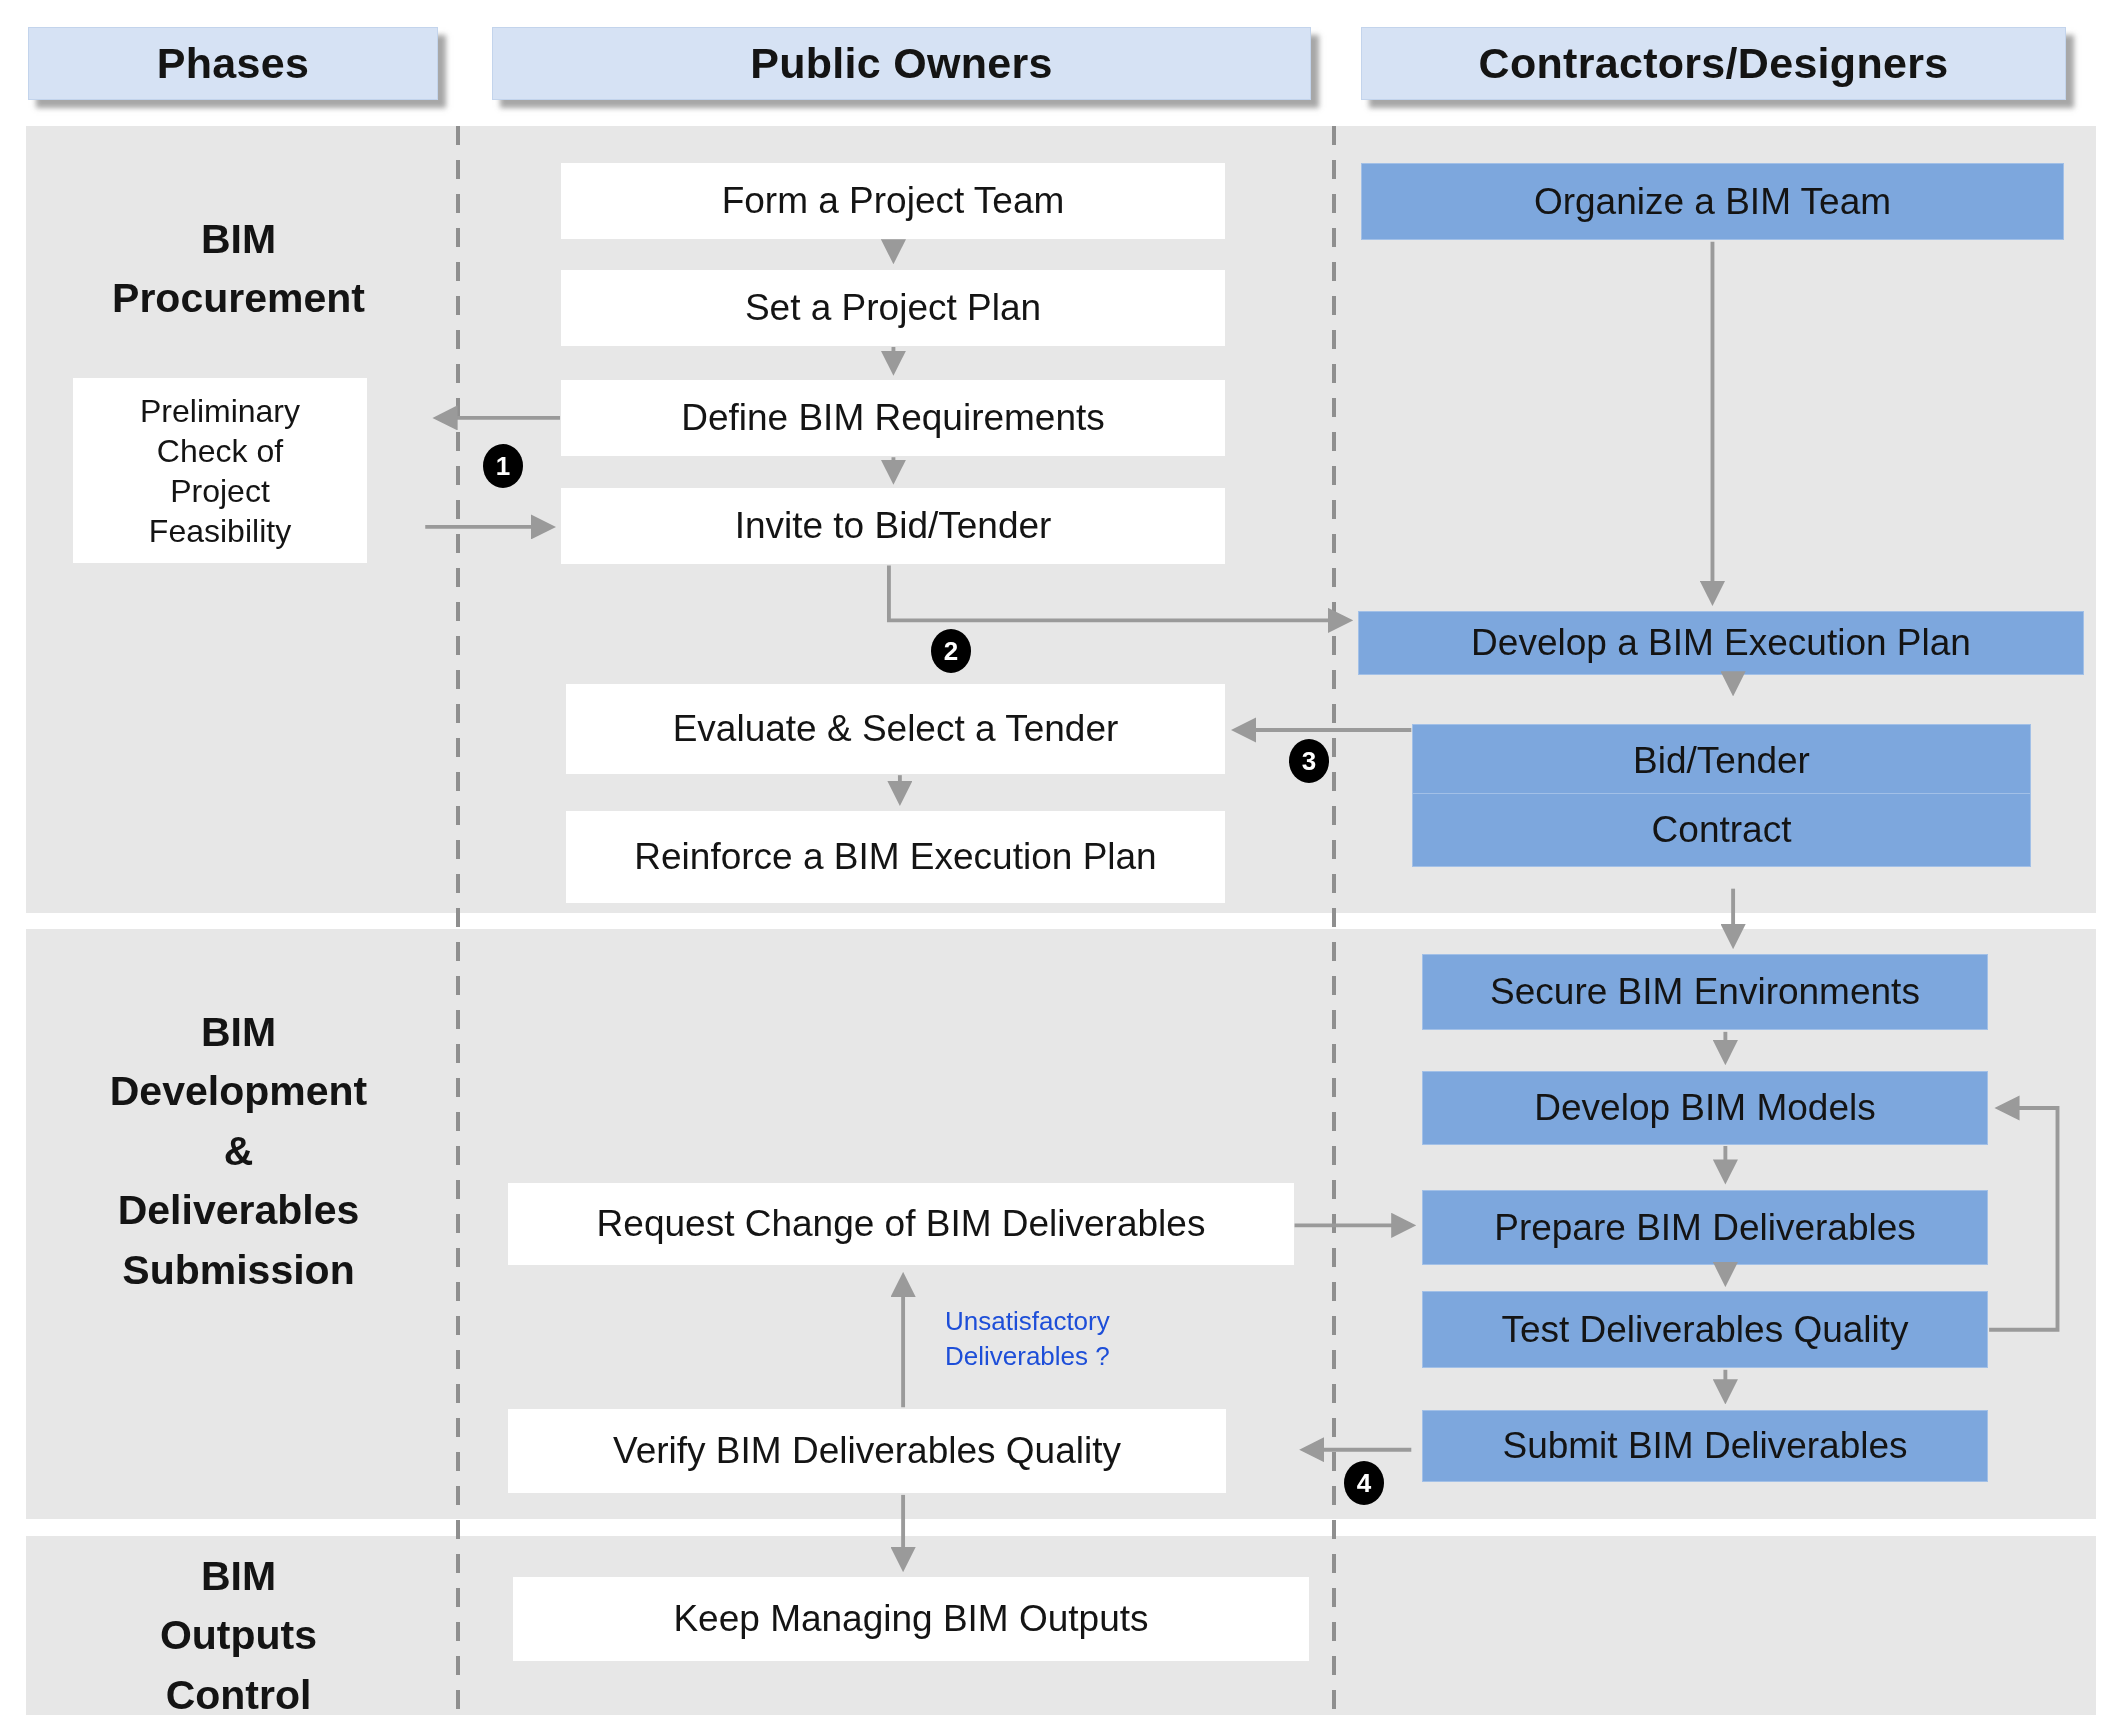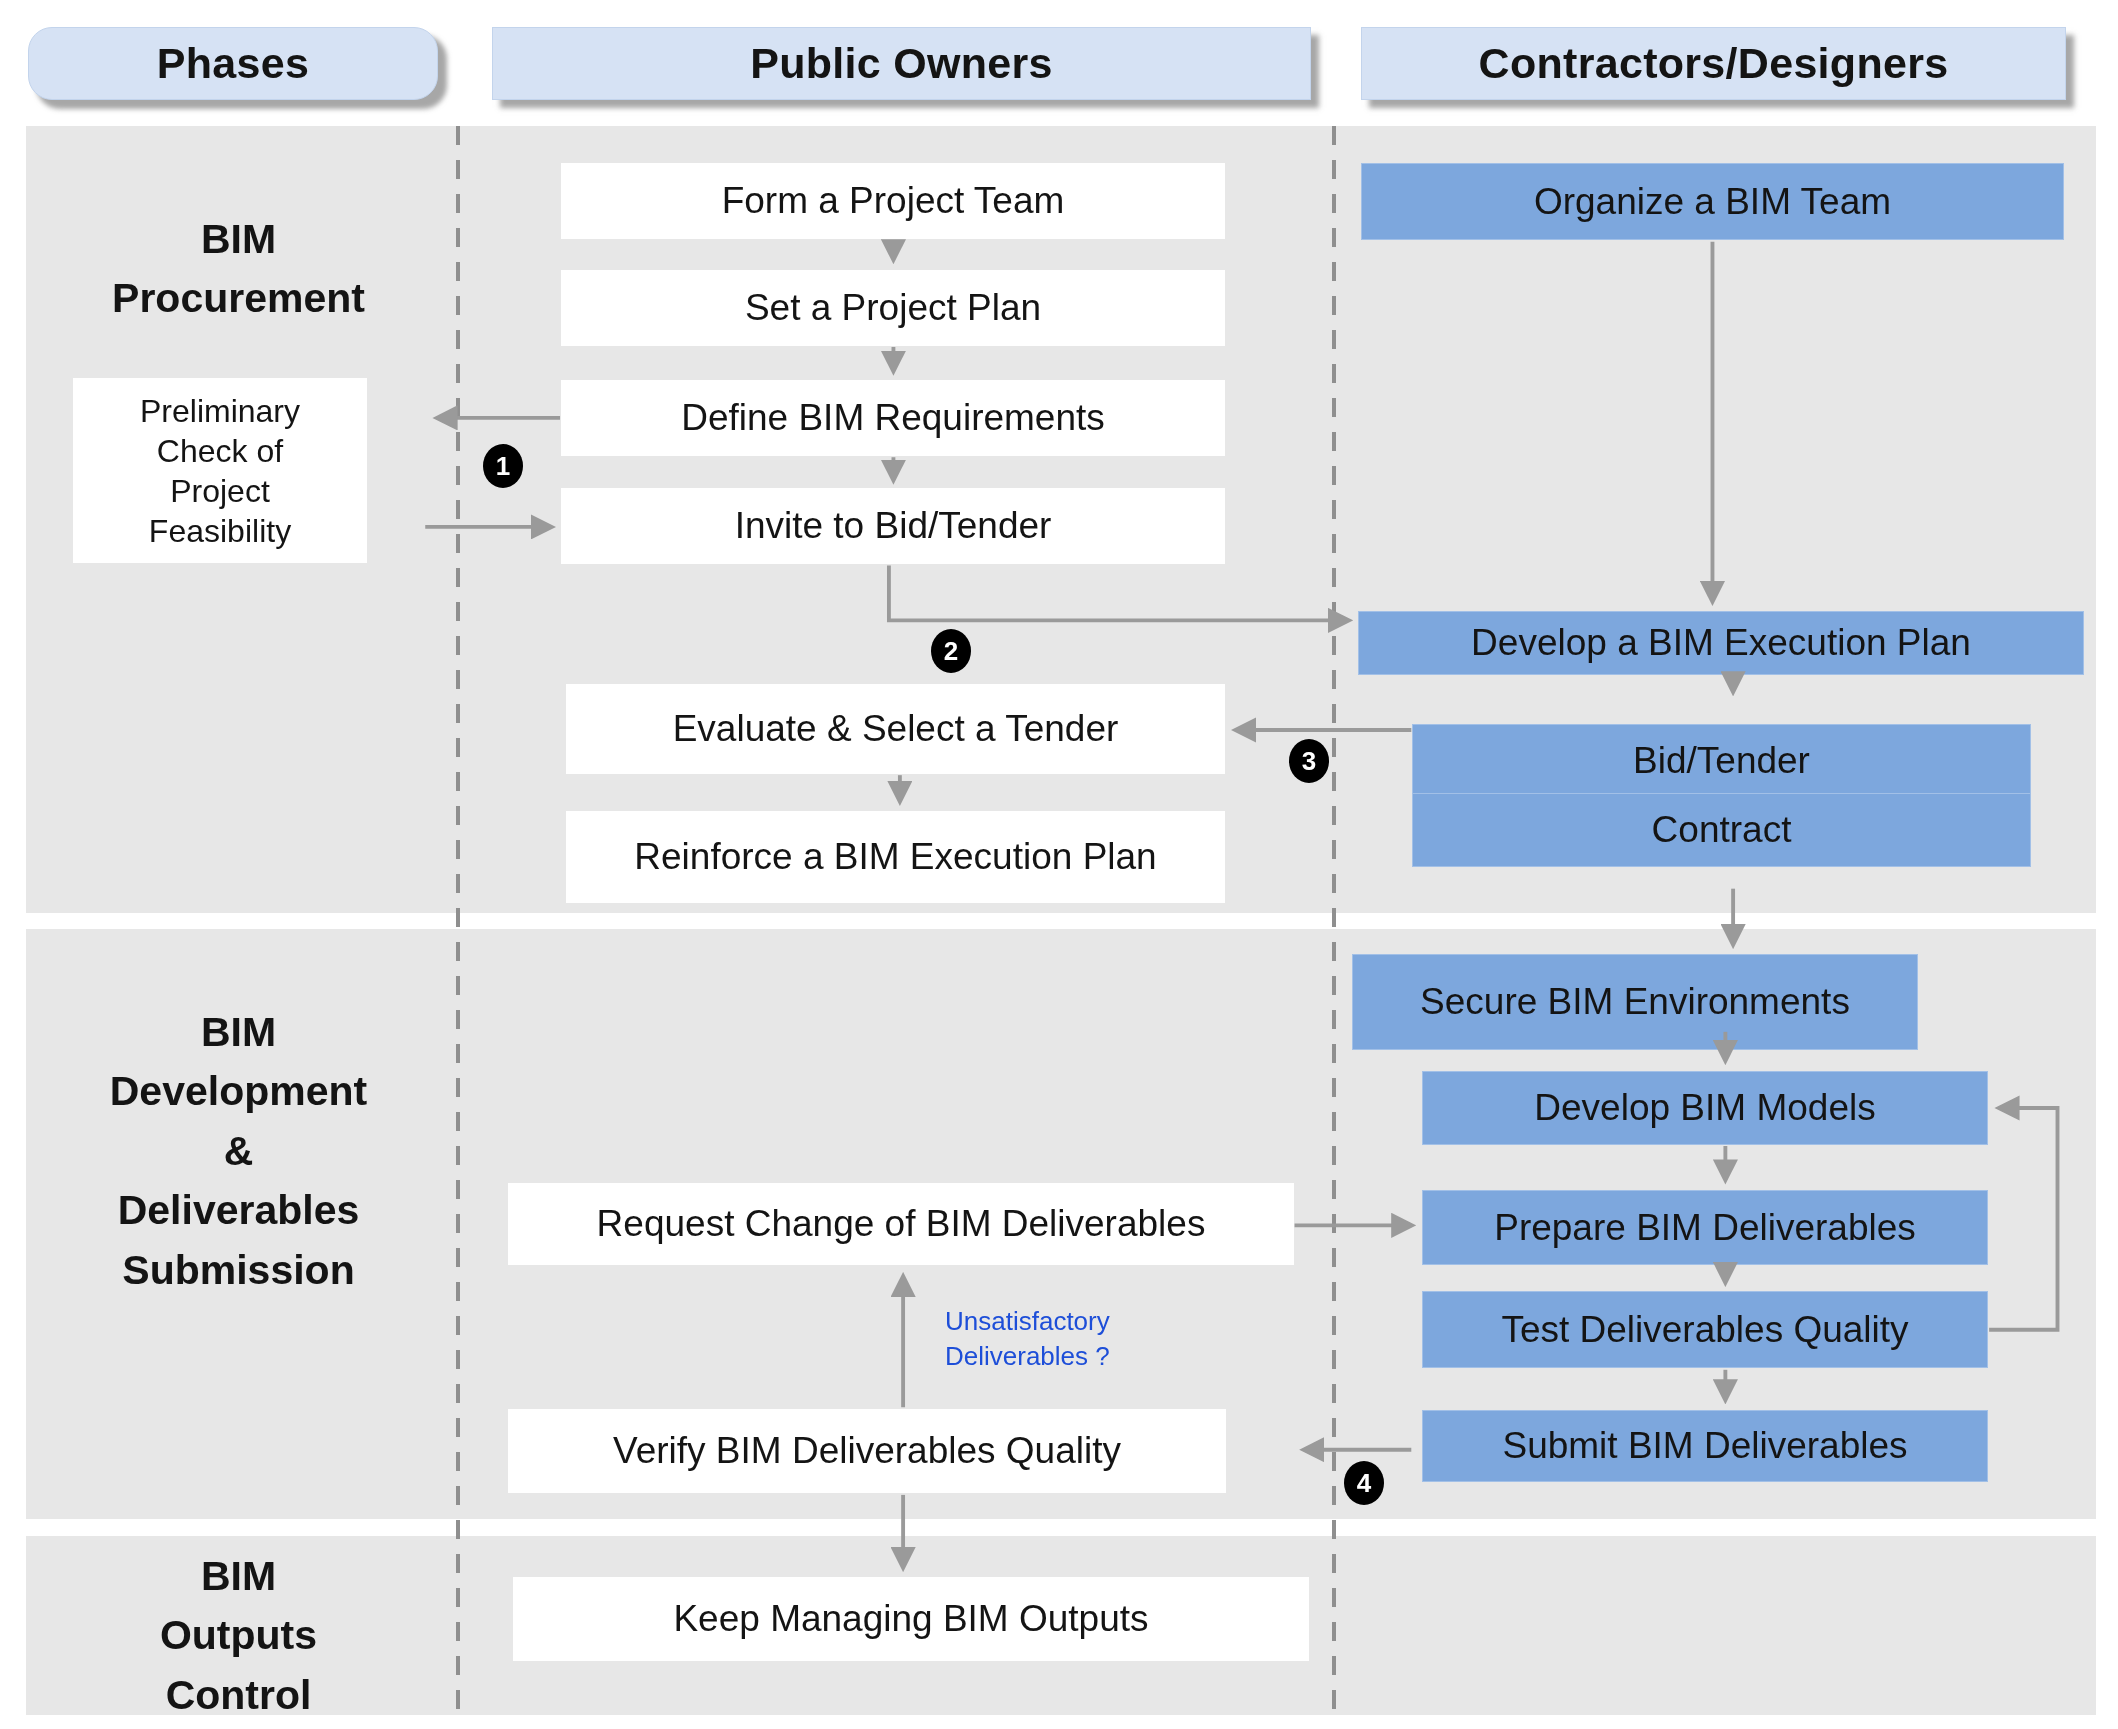--- a/index.html
+++ b/index.html
@@ -50,21 +50,21 @@
 
 <div id="canvas">
 
   <div class="band" style="top:126px;height:787px;"></div>
   <div class="band" style="top:929px;height:590px;"></div>
   <div class="band" style="top:1536px;height:179px;"></div>
 
   <div class="dashline" style="left:456px;"></div>
   <div class="dashline" style="left:1332px;"></div>
 
-  <div class="hdr" style="left:28px;top:27px;width:408px;border-radius:24px;">
+  <div class="hdr" style="left:28px;top:27px;width:408px;">
     <span>Phases</span>
   </div>
   <div class="hdr" style="left:492px;top:27px;width:817px;">
     <span>Public Owners</span>
   </div>
   <div class="hdr" style="left:1361px;top:27px;width:703px;">
     <span>Contractors/Designers</span>
   </div>
 
   <div class="plabel" style="left:45px;top:210px;">BIM
@@ -90,21 +90,21 @@
   <div class="wbox" style="left:566px;top:684px;width:659px;height:90px;">Evaluate &amp; Select a Tender</div>
   <div class="wbox" style="left:566px;top:811px;width:659px;height:92px;">Reinforce a BIM Execution Plan</div>
   <div class="wbox" style="left:508px;top:1183px;width:786px;height:82px;">Request Change of BIM Deliverables</div>
   <div class="wbox" style="left:508px;top:1409px;width:718px;height:84px;">Verify BIM Deliverables Quality</div>
   <div class="wbox" style="left:513px;top:1577px;width:796px;height:84px;">Keep Managing BIM Outputs</div>
 
   <div class="bbox" style="left:1361px;top:163px;width:703px;height:77px;">Organize a BIM Team</div>
   <div class="bbox" style="left:1358px;top:611px;width:726px;height:64px;">Develop a BIM Execution Plan</div>
   <div class="bbox" style="left:1412px;top:724px;width:619px;height:74px;">Bid/Tender</div>
   <div class="bbox" style="left:1412px;top:793px;width:619px;height:74px;">Contract</div>
-  <div class="bbox" style="left:1352px;top:954px;width:566px;height:96px;">Secure BIM Environments</div>
+  <div class="bbox" style="left:1422px;top:954px;width:566px;height:76px;">Secure BIM Environments</div>
   <div class="bbox" style="left:1422px;top:1071px;width:566px;height:74px;">Develop BIM Models</div>
   <div class="bbox" style="left:1422px;top:1190px;width:566px;height:75px;">Prepare BIM Deliverables</div>
   <div class="bbox" style="left:1422px;top:1291px;width:566px;height:77px;">Test Deliverables Quality</div>
   <div class="bbox" style="left:1422px;top:1410px;width:566px;height:72px;">Submit BIM Deliverables</div>
 
   <div class="note pre" style="left:945px;top:1304px;width:297px;">Unsatisfactory
 Deliverables ?</div>
 
   <div class="badge" style="left:483px;top:444px;">1</div>
   <div class="badge" style="left:931px;top:629px;">2</div>

